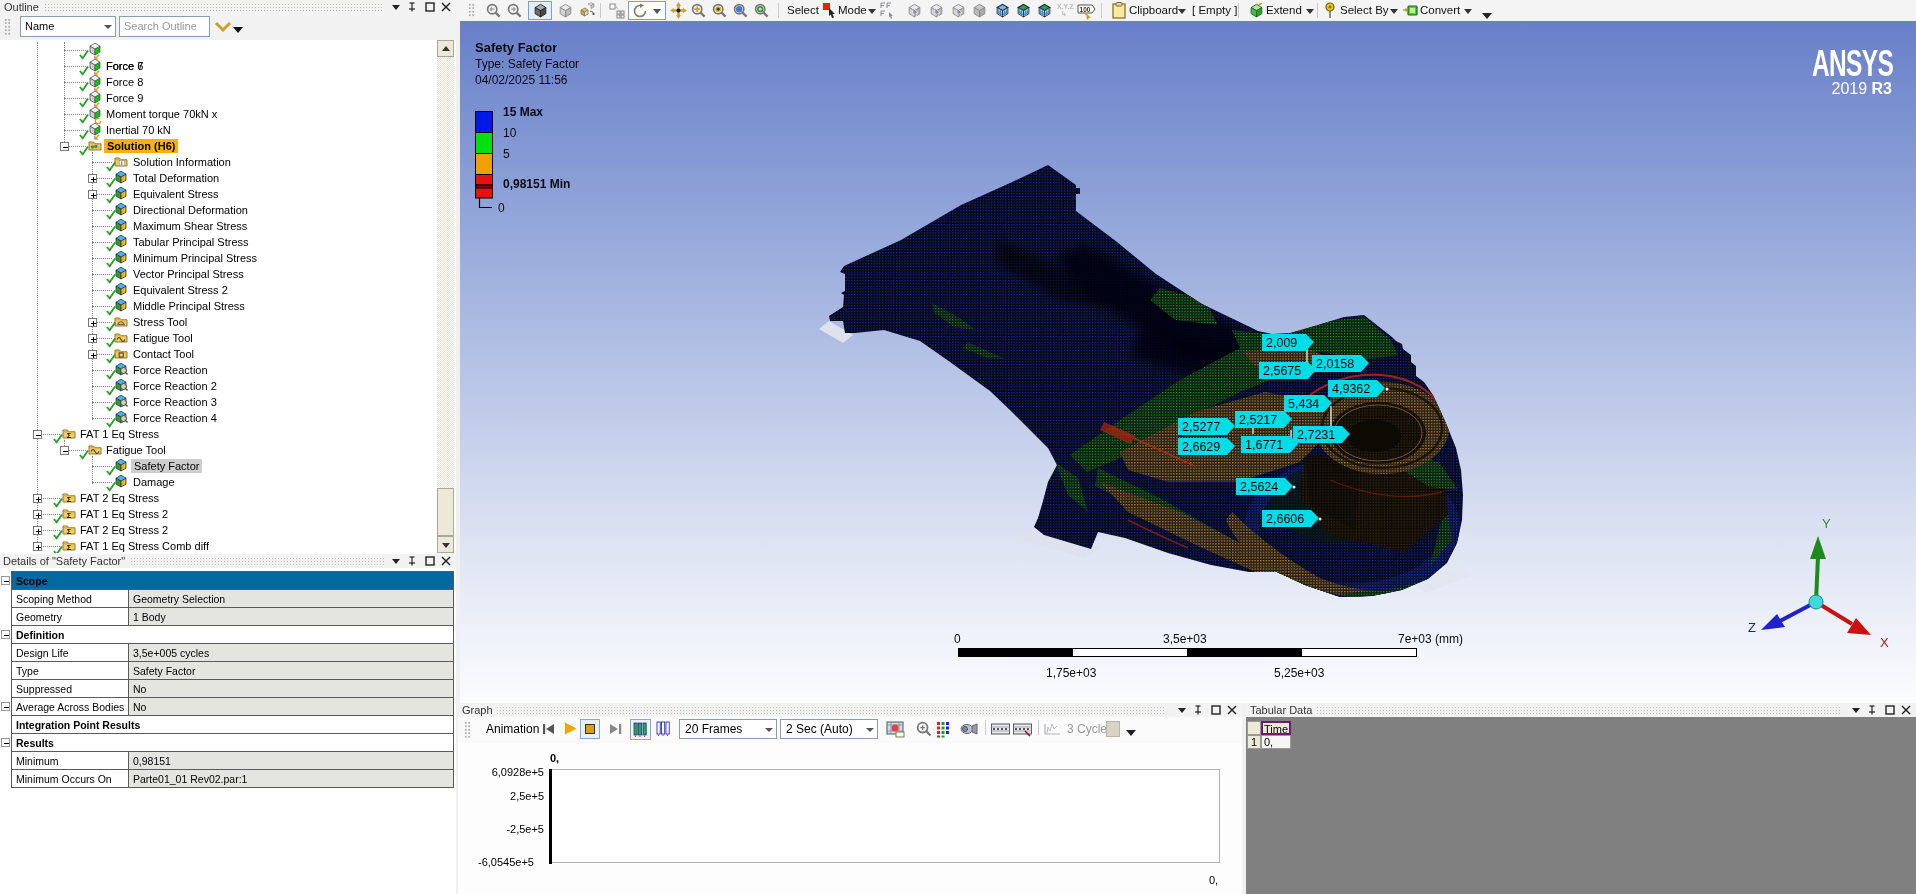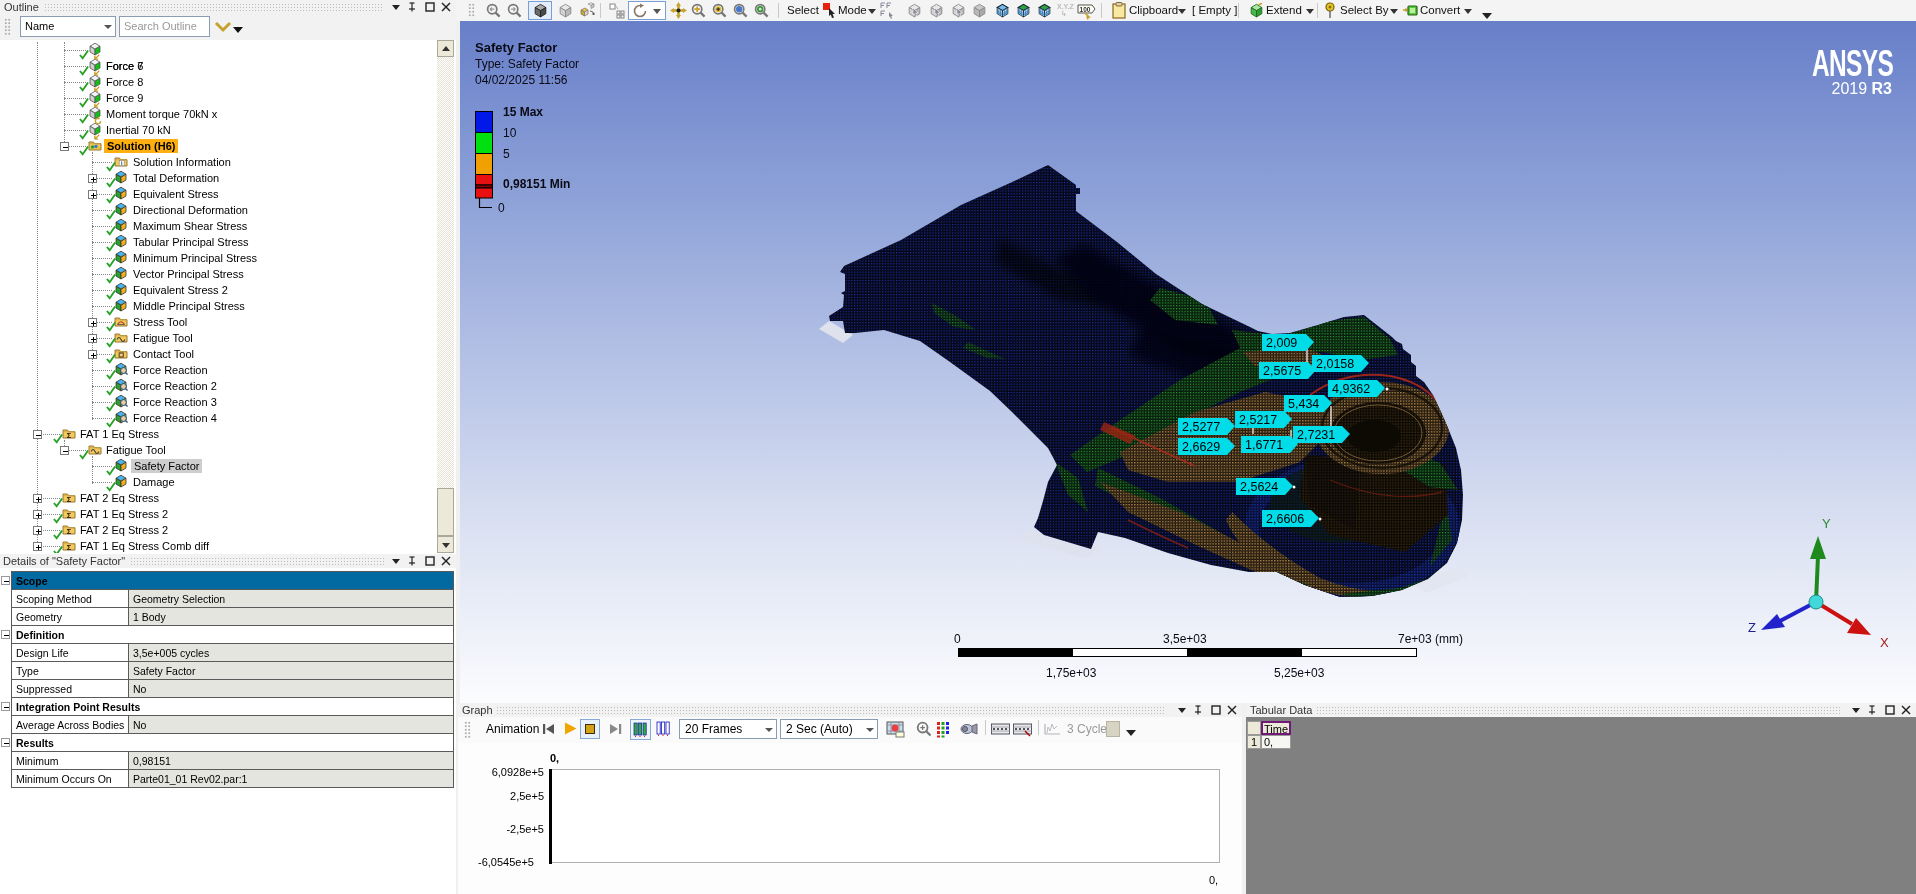--- a/index.html
+++ b/index.html
@@ -495,25 +495,25 @@
         </tr>
 <tr>
           <td style="background:#fff">Type</td>
           <td style="background:#e5e5e0">Safety Factor</td>
         </tr>
 <tr>
           <td style="background:#fff">Suppressed</td>
           <td style="background:#e5e5e0">No</td>
         </tr>
 <tr>
-          <td colspan="2" style="font-weight:bold;background:#fff">Integration Point Results</td>
-        </tr>
-<tr>
           <td style="background:#fff">Average Across Bodies</td>
           <td style="background:#e5e5e0">No</td>
+        </tr>
+<tr>
+          <td colspan="2" style="font-weight:bold;background:#fff">Integration Point Results</td>
         </tr>
 <tr>
           <td colspan="2" style="font-weight:bold;background:#fff">Results</td>
         </tr>
 <tr>
           <td style="background:#fff">Minimum</td>
           <td style="background:#e5e5e0">0,98151</td>
         </tr>
 <tr>
           <td style="background:#fff">Minimum Occurs On</td>

